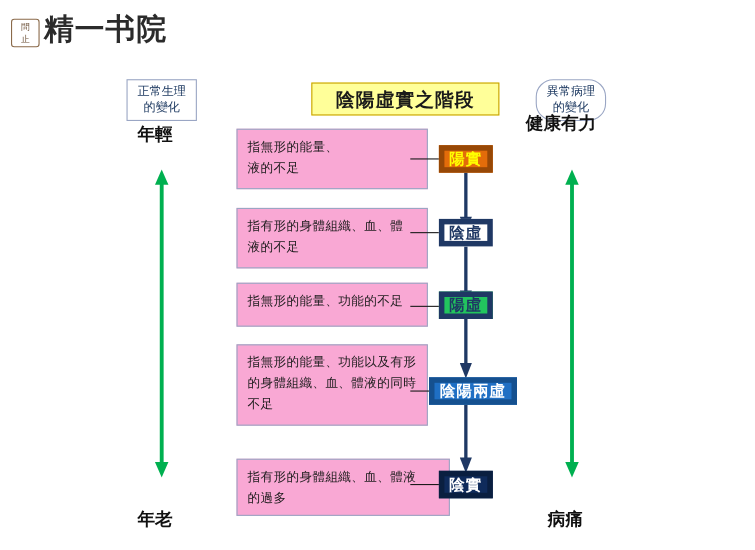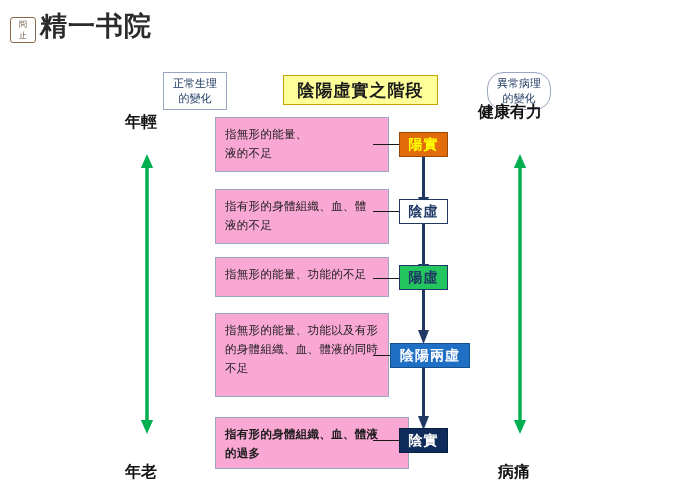--- a/index.html
+++ b/index.html
@@ -49,21 +49,21 @@
     font-weight: bold;
     color: #2b2b2b;
     letter-spacing: 1px;
   }
 
   
   .title-banner {
     position: absolute;
     left: 283px;
     top: 75px;
-    width: 155px;
+    width: 171px;
     height: 30px;
     background: #ffff99;
     border: 1px solid #c8a200;
     box-sizing: border-box;
     display: flex;
     align-items: center;
     justify-content: center;
     font-family: "Liberation Serif", serif;
     font-weight: bold;
     font-size: 17px;
@@ -77,21 +77,21 @@
     width: 64px;
     border: 1px solid #9aa6c4;
     box-sizing: border-box;
     background: #ffffff;
     color: #16335c;
     font-size: 11px;
     line-height: 15px;
     text-align: center;
     padding: 3px 2px;
   }
-  #left-caption-box { left: 115px; top: 72px; margin-left: 48px; }
+  #left-caption-box { left: 115px; top: 72px; }
   #right-caption-box { left: 487px; top: 72px; border-radius: 16px; }
 
   .axis-label {
     position: absolute;
     font-size: 16px;
     font-weight: bold;
     color: #111111;
     font-family: "Liberation Serif", serif;
     white-space: nowrap;
   }
@@ -117,21 +117,21 @@
     line-height: 19px;
     padding: 7px 9px;
     letter-spacing: 0.3px;
     margin-left: 16px;
   }
 
   
   .stage-box {
     position: absolute;
     height: 25px;
-    border: 1px solid #6d28d9;
+    border: 5px solid #6d28d9;
     box-sizing: border-box;
     display: flex;
     align-items: center;
     justify-content: center;
     font-family: "Liberation Serif", serif;
     font-weight: bold;
     font-size: 14px;
     letter-spacing: 1px;
   }
 
@@ -212,33 +212,33 @@
     <div>指無形的能量、功能的不足</div>
   </div>
   <div class="hline" style="left:373px; top:278px; width:26px;"></div>
   <div class="stage-box" style="left:399px; top:265px; width:49px; background:#22c55e; color:#1f3864; border-color:#1f3864;">陽虛</div>
 
   <svg class="vconn" style="left:418px; top:290px;" width="12" height="54" viewBox="0 0 12 54">
     <rect x="4" y="0" width="3" height="44" fill="#1f3864"></rect>
     <polygon points="5.5,54 11,40 0,40" fill="#1f3864"></polygon>
   </svg>
 
-  <div class="desc-box" style="left:199px; top:313px; width:174px; height:84px;">
+  <div class="desc-box" style="left:199px; top:313px; width:174px; height:74px;">
     <div>指無形的能量、功能以及有形</div>
     <div>的身體組織、血、體液的同時</div>
     <div>不足</div>
   </div>
   <div class="hline" style="left:373px; top:355px; width:17px;"></div>
   <div class="stage-box" style="left:390px; top:343px; width:80px; background:#1f6fc4; color:#ffffff; border-color:#15508f;">陰陽兩虛</div>
 
   <svg class="vconn" style="left:418px; top:368px;" width="12" height="62" viewBox="0 0 12 62">
     <rect x="4" y="0" width="3" height="52" fill="#1f3864"></rect>
     <polygon points="5.5,62 11,48 0,48" fill="#1f3864"></polygon>
   </svg>
 
-  <div class="desc-box" style="left:199px; top:417px; width:194px; height:52px;font-weight:bold;">
+  <div class="desc-box" style="left:199px; top:417px; width:194px; height:52px;">
     <div>指有形的身體組織、血、體液</div>
     <div>的過多</div>
   </div>
   <div class="hline" style="left:373px; top:440px; width:26px;"></div>
   <div class="stage-box" style="left:399px; top:428px; width:49px; background:#0f2b5b; color:#ffffff; border-color:#0a1f40;">陰實</div>
 
 </div>
 
 </body></html>

